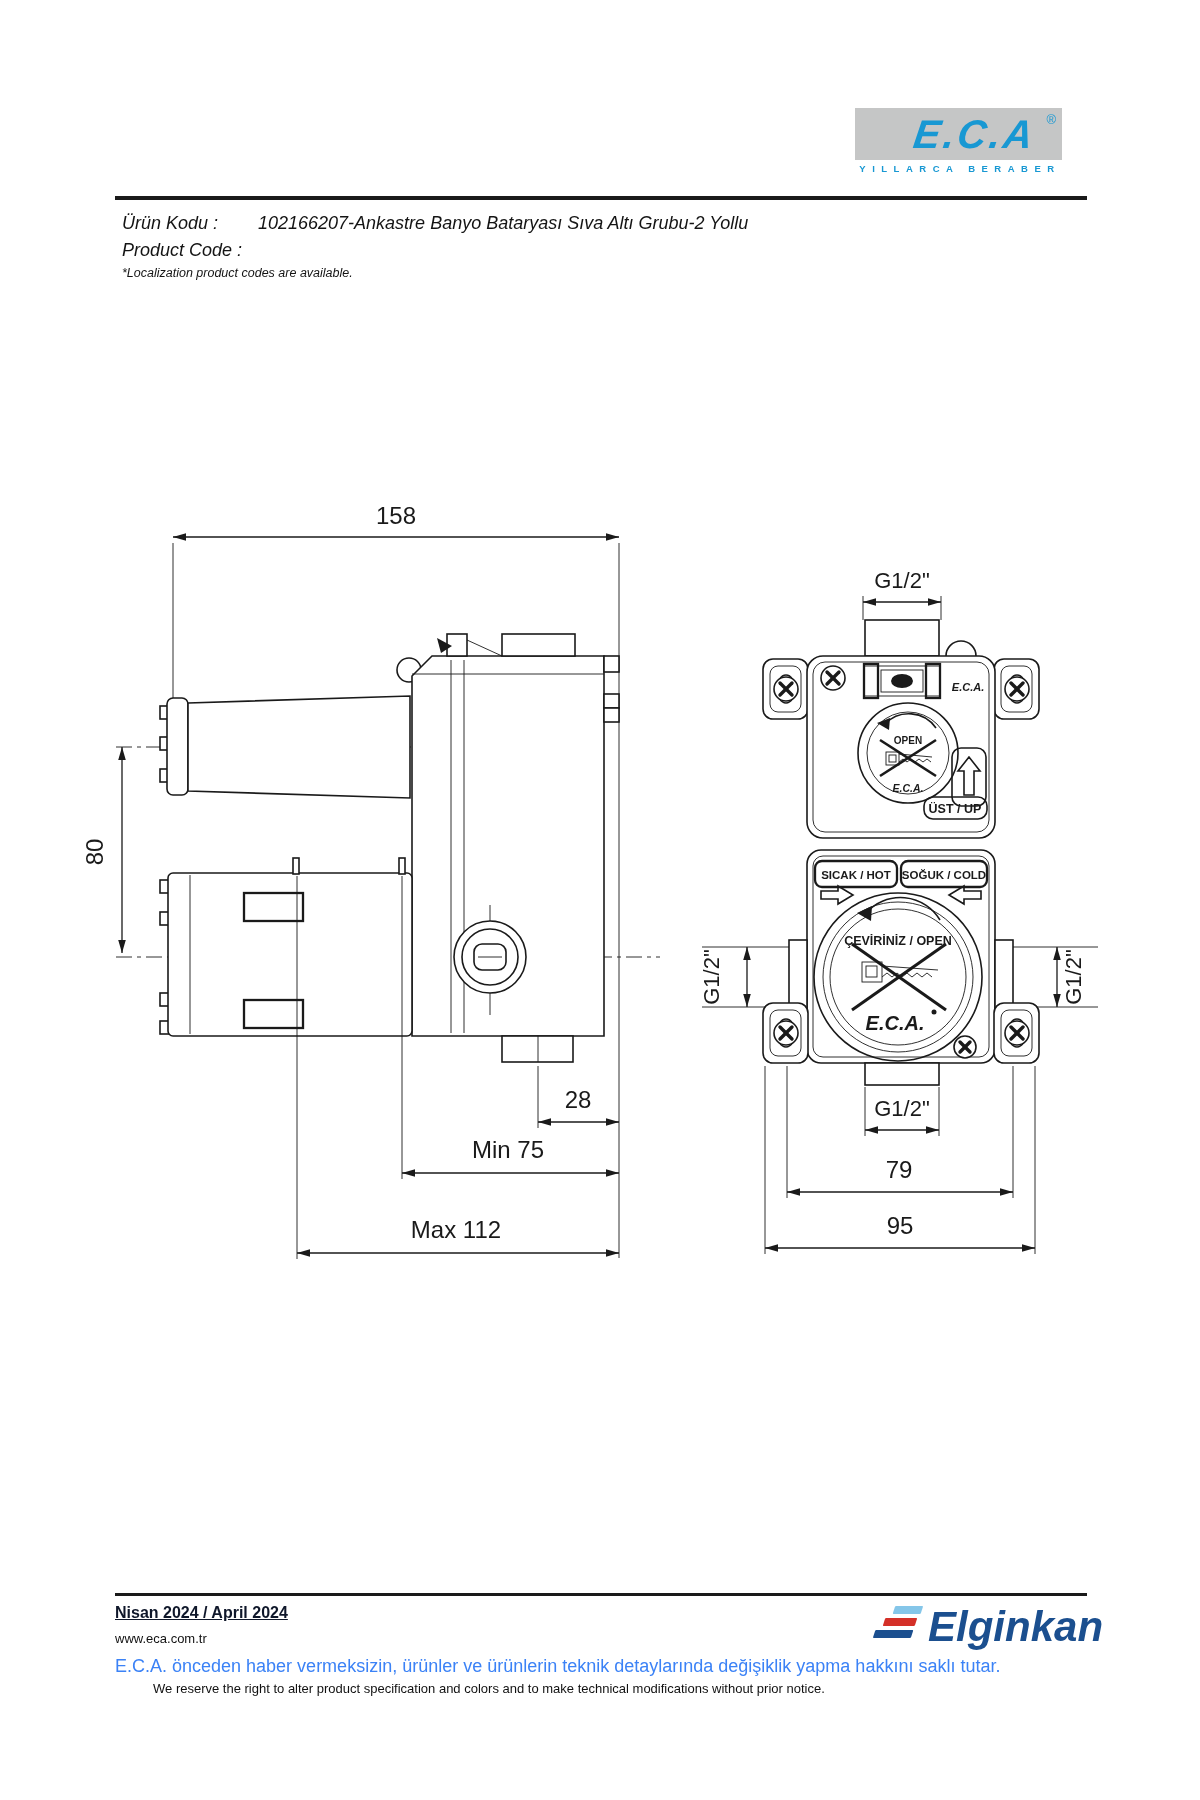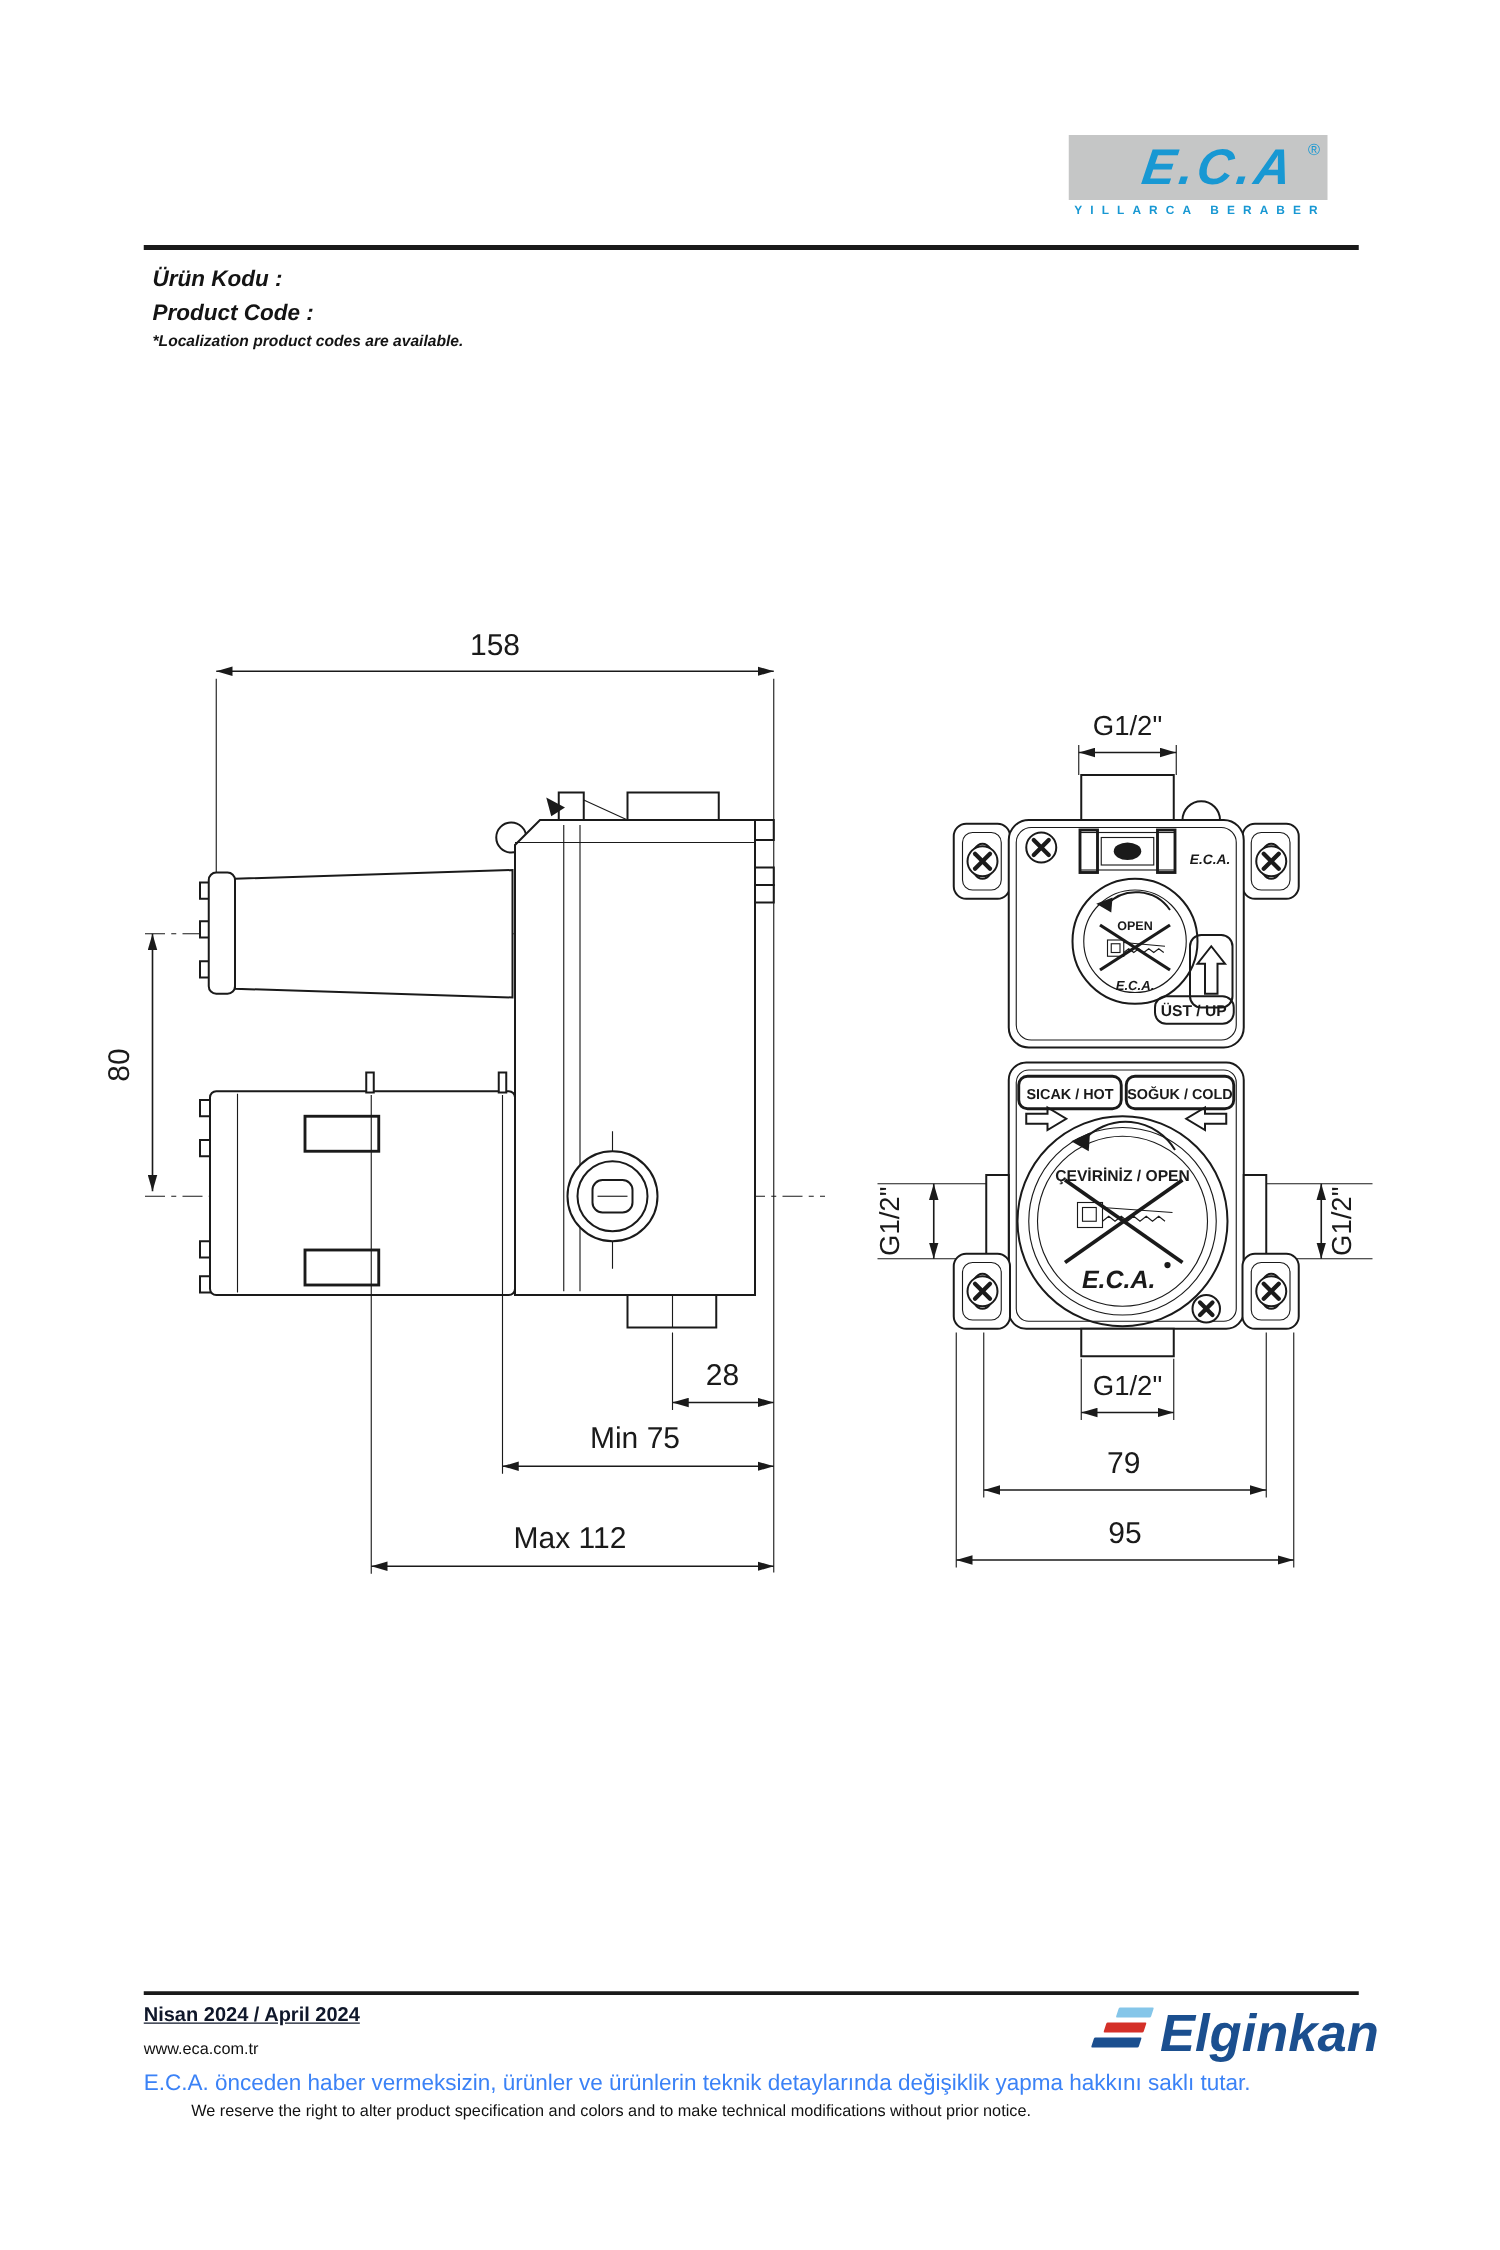--- a/index.html
+++ b/index.html
@@ -9,21 +9,21 @@
   
   .eca-logo{position:absolute;left:855px;top:108px;width:207px;height:52px;
             background:#c5c6c6;display:flex;align-items:center;justify-content:flex-end;}
   .eca-brand{font-style:italic;font-weight:bold;font-size:40px;letter-spacing:3px;
              color:#1898d3;transform:skewX(-8deg);padding-right:26px;line-height:1;}
   .eca-reg{position:absolute;right:6px;top:4px;font-size:13px;color:#1898d3;font-style:normal;}
   .eca-tagline{position:absolute;left:858px;top:163px;width:204px;text-align:center;
                font-size:9.5px;letter-spacing:6.5px;color:#1898d3;font-weight:bold;}
 
   .rule-top{position:absolute;left:115px;top:196px;width:972px;height:4px;background:#1a1a1a;}
-  .title-block{position:absolute;left:122px;top:210px;width:900px;font-style:italic;font-weight:bold;}
+  .title-block{position:absolute;left:122px;top:210px;width:900px;font-style:italic;}
   .title-row{display:flex;font-size:18px;line-height:27px;color:#141414;}
   .title-row .lbl{width:136px;flex:0 0 136px;}
   .title-note{font-size:12.5px;margin-top:2px;color:#141414;}
 
   
   .rule-bottom{position:absolute;left:115px;top:1593px;width:972px;height:3px;background:#1a1a1a;}
   .f-date{position:absolute;left:115px;top:1604px;font-size:16px;font-weight:bold;color:#0f172a;text-decoration:underline;}
   .f-web{position:absolute;left:115px;top:1631px;font-size:13px;color:#111;}
   .f-tr{position:absolute;left:115px;top:1656px;font-size:18px;color:#3b82f6;}
   .f-en{position:absolute;left:115px;top:1681px;font-size:13px;color:#111;margin-left:38px;}
@@ -62,20 +62,21 @@
     <div class="eca-brand">E.C.A</div>
     <div class="eca-reg">®</div>
   </div>
   <div class="eca-tagline">YILLARCA BERABER</div>
 
   <div class="rule-top"></div>
 
   <div class="title-block">
     <div class="title-row">
       <span class="lbl">Ürün Kodu :</span>
+      <span>102166207-Ankastre Banyo Bataryası Sıva Altı Grubu-2 Yollu</span>
     </div>
     <div class="title-row">
       <span class="lbl">Product Code :</span>
     </div>
     <div class="title-note">*Localization product codes are available.</div>
   </div>
 
   <svg width="1200" height="1800" viewBox="0 0 1200 1800">
     <defs>
       <marker id="arr" viewBox="0 0 12 7" refX="12" refY="3.5" markerWidth="13" markerHeight="8" orient="auto-start-reverse" markerUnits="userSpaceOnUse">

